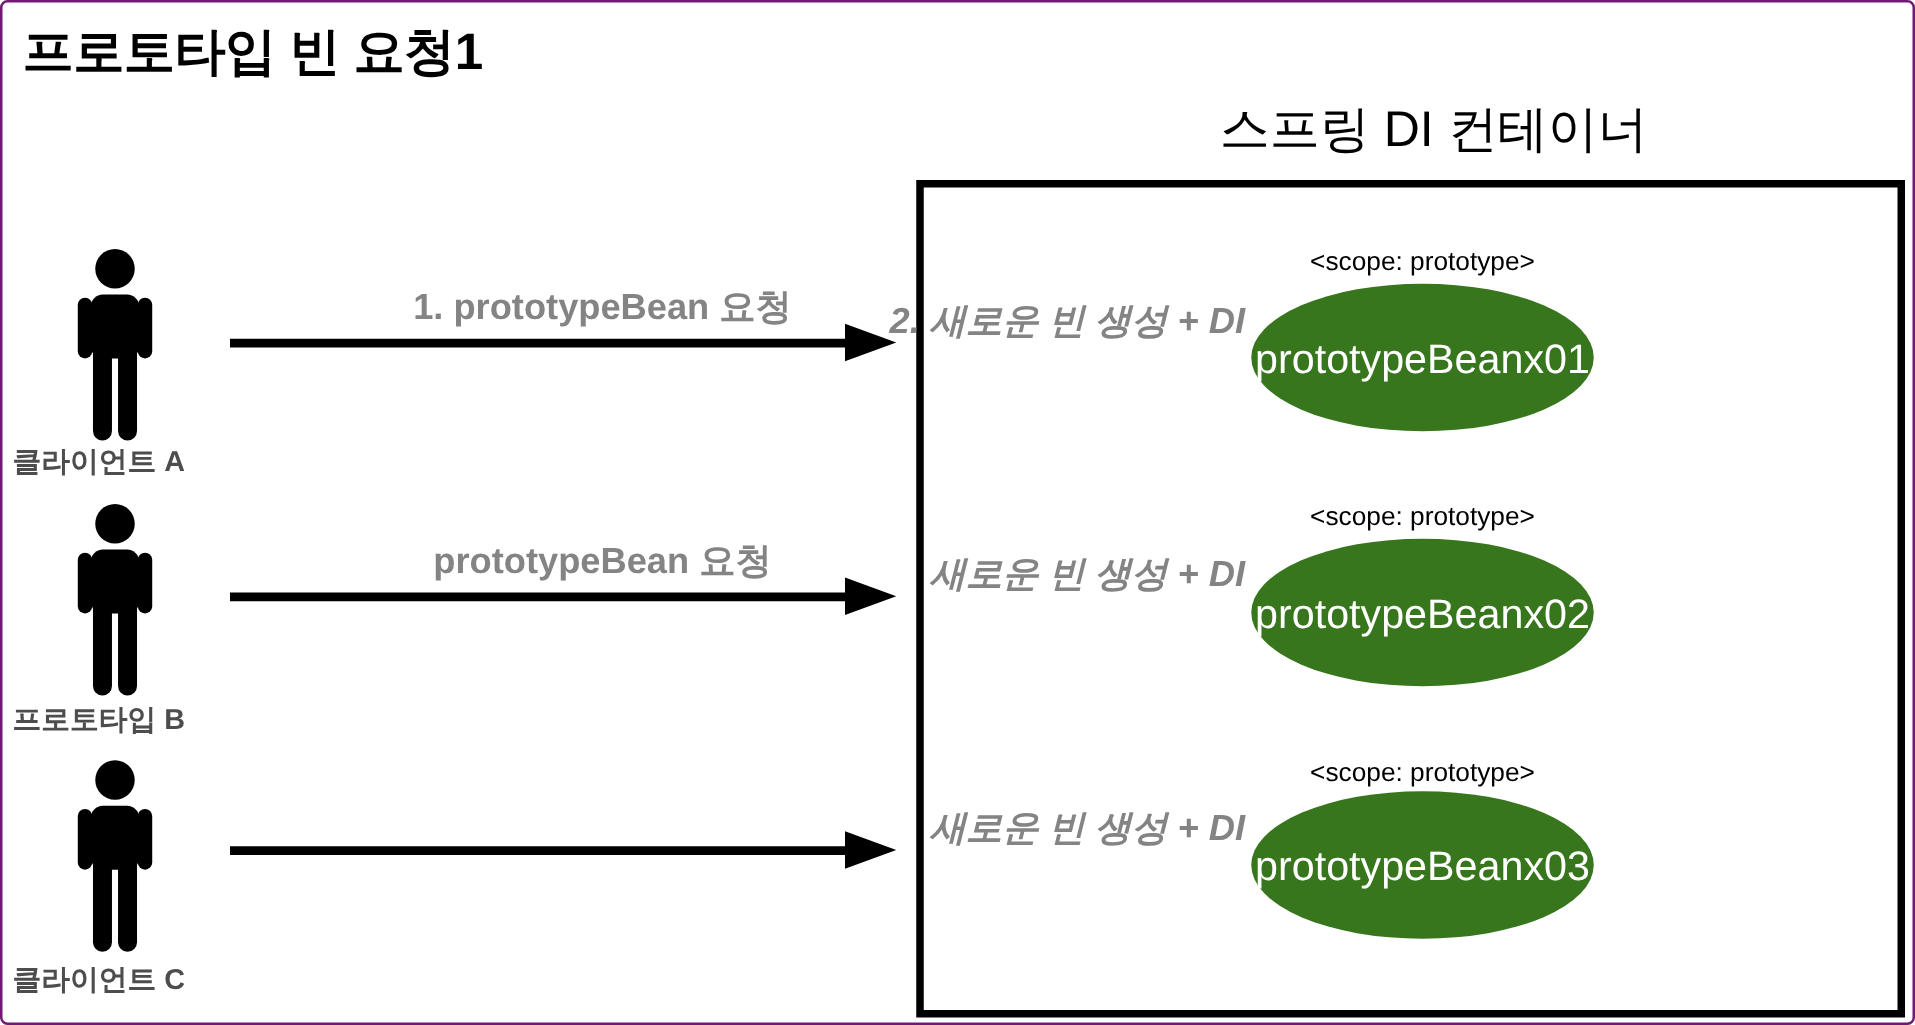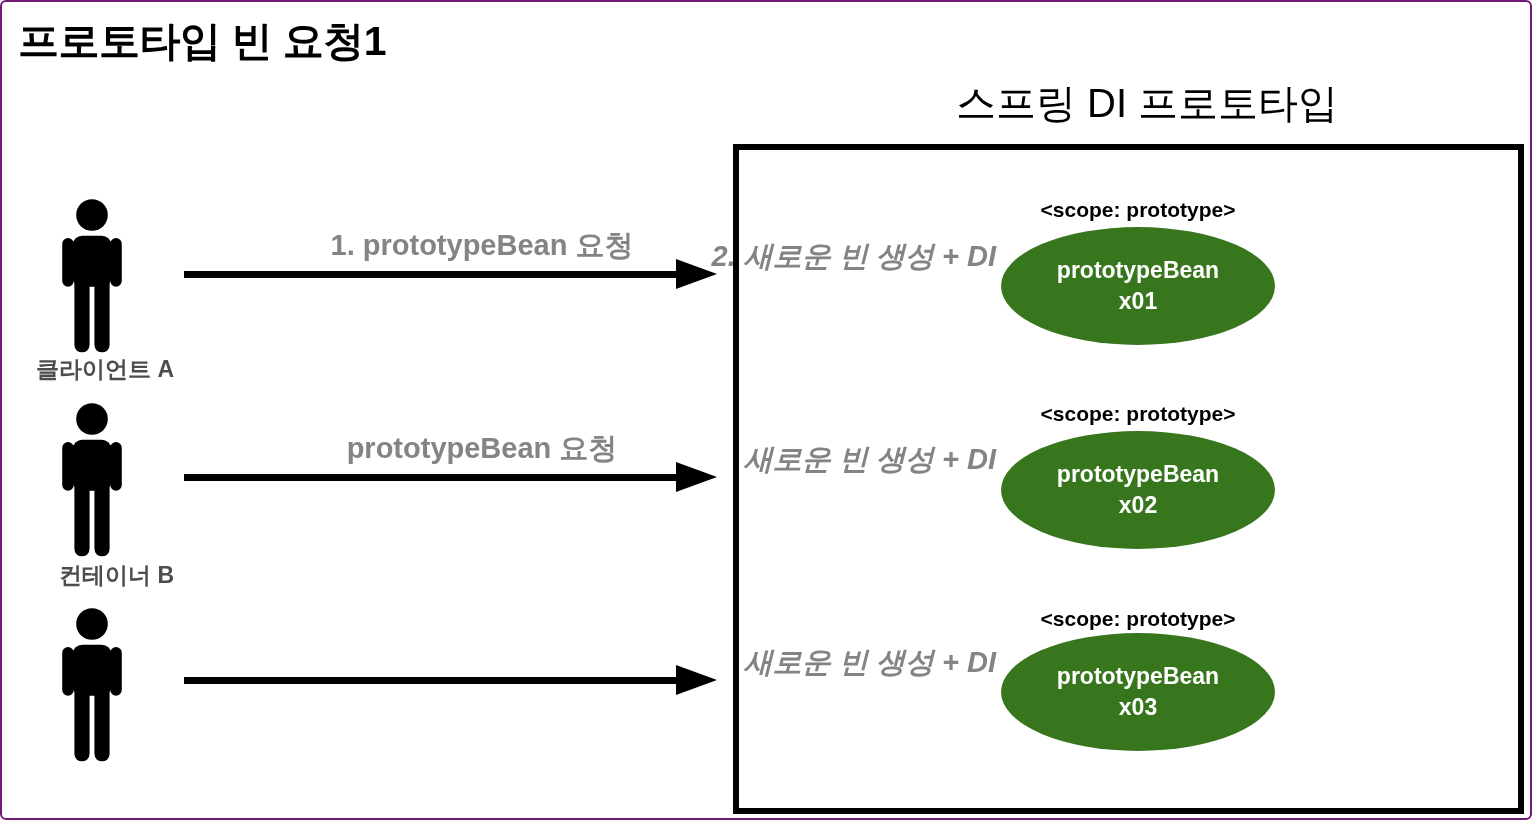--- a/index.html
+++ b/index.html
@@ -47,21 +47,21 @@
     position: absolute;
     left: 52px;
     width: 76px; height: 158px;
     color: #000000;
   }
 
   .client-label {
     position: absolute;
     left: 8px;
     width: 164px;
-    text-align: right;
+    text-align: left;
     font-size: 23px;
     font-weight: 700;
     color: var(--client-gray, #4d4d4d);
   }
 
   .arrow-line {
     position: absolute;
     left: 182px;
     width: 496px;
     height: 7px;
@@ -97,48 +97,47 @@
     color: var(--label-gray, #848484);
     font-style: italic;
   }
 
   .scope-label {
     position: absolute;
     left: 986px;
     width: 300px;
     text-align: center;
     font-size: 21px;
-    font-weight: 700;
+    font-weight: 400;
     color: #000000;
   }
 
   .bean-ellipse {
     position: absolute;
     left: 999px;
     width: 274px; height: 118px;
     border-radius: 50%;
     background: var(--bean-green, #38761d);
     display: flex;
-    flex-direction: column;
+    flex-direction: row;
     align-items: center;
     justify-content: center;
     color: #ffffff;
-    font-size: 23px;
+    font-size: 33px;
     line-height: 31px;
     text-align: center;
-    font-weight: bold;
   }
 </style>
 </head>
 <body>
 
 <div class="canvas">
 
   <div class="page-title">프로토타입 빈 요청1</div>
-  <div class="container-title">스프링 DI 프로토타입</div>
+  <div class="container-title">스프링 DI 컨테이너</div>
   <div class="di-container-box"></div>
 
   <svg class="person" style="top:196px" viewBox="0 0 120 260" aria-hidden="true">
     <circle cx="60" cy="28" r="26" fill="currentColor"></circle>
     <rect x="28" y="62" width="64" height="84" rx="16" fill="currentColor"></rect>
     <rect x="11" y="66" width="19" height="80" rx="9.5" fill="currentColor"></rect>
     <rect x="90" y="66" width="19" height="80" rx="9.5" fill="currentColor"></rect>
     <rect x="31" y="120" width="25" height="134" rx="12.5" fill="currentColor"></rect>
     <rect x="64" y="120" width="25" height="134" rx="12.5" fill="currentColor"></rect>
   </svg>
@@ -154,39 +153,40 @@
   </div>
 
   <svg class="person" style="top:400px" viewBox="0 0 120 260" aria-hidden="true">
     <circle cx="60" cy="28" r="26" fill="currentColor"></circle>
     <rect x="28" y="62" width="64" height="84" rx="16" fill="currentColor"></rect>
     <rect x="11" y="66" width="19" height="80" rx="9.5" fill="currentColor"></rect>
     <rect x="90" y="66" width="19" height="80" rx="9.5" fill="currentColor"></rect>
     <rect x="31" y="120" width="25" height="134" rx="12.5" fill="currentColor"></rect>
     <rect x="64" y="120" width="25" height="134" rx="12.5" fill="currentColor"></rect>
   </svg>
-  <div class="client-label" style="top:558px">컨테이너 B</div>
+  <div class="client-label" style="top:558px">프로토타입 B</div>
   <div class="arrow-label" style="top:427px">prototypeBean 요청</div>
   <div class="arrow-line" style="top:472px"></div>
   <div class="arrow-head" style="top:460px"></div>
   <div class="container-note" style="top:438px">새로운 빈 생성 + DI</div>
   <div class="scope-label" style="top:400px">&lt;scope: prototype&gt;</div>
   <div class="bean-ellipse" style="top:429px">
     <div>prototypeBean</div>
     <div>x02</div>
   </div>
 
   <svg class="person" style="top:605px" viewBox="0 0 120 260" aria-hidden="true">
     <circle cx="60" cy="28" r="26" fill="currentColor"></circle>
     <rect x="28" y="62" width="64" height="84" rx="16" fill="currentColor"></rect>
     <rect x="11" y="66" width="19" height="80" rx="9.5" fill="currentColor"></rect>
     <rect x="90" y="66" width="19" height="80" rx="9.5" fill="currentColor"></rect>
     <rect x="31" y="120" width="25" height="134" rx="12.5" fill="currentColor"></rect>
     <rect x="64" y="120" width="25" height="134" rx="12.5" fill="currentColor"></rect>
   </svg>
+  <div class="client-label" style="top:766px">클라이언트 C</div>
   <div class="arrow-line" style="top:675px"></div>
   <div class="arrow-head" style="top:663px"></div>
   <div class="container-note" style="top:641px">새로운 빈 생성 + DI</div>
   <div class="scope-label" style="top:605px">&lt;scope: prototype&gt;</div>
   <div class="bean-ellipse" style="top:631px">
     <div>prototypeBean</div>
     <div>x03</div>
   </div>
 
 </div>

